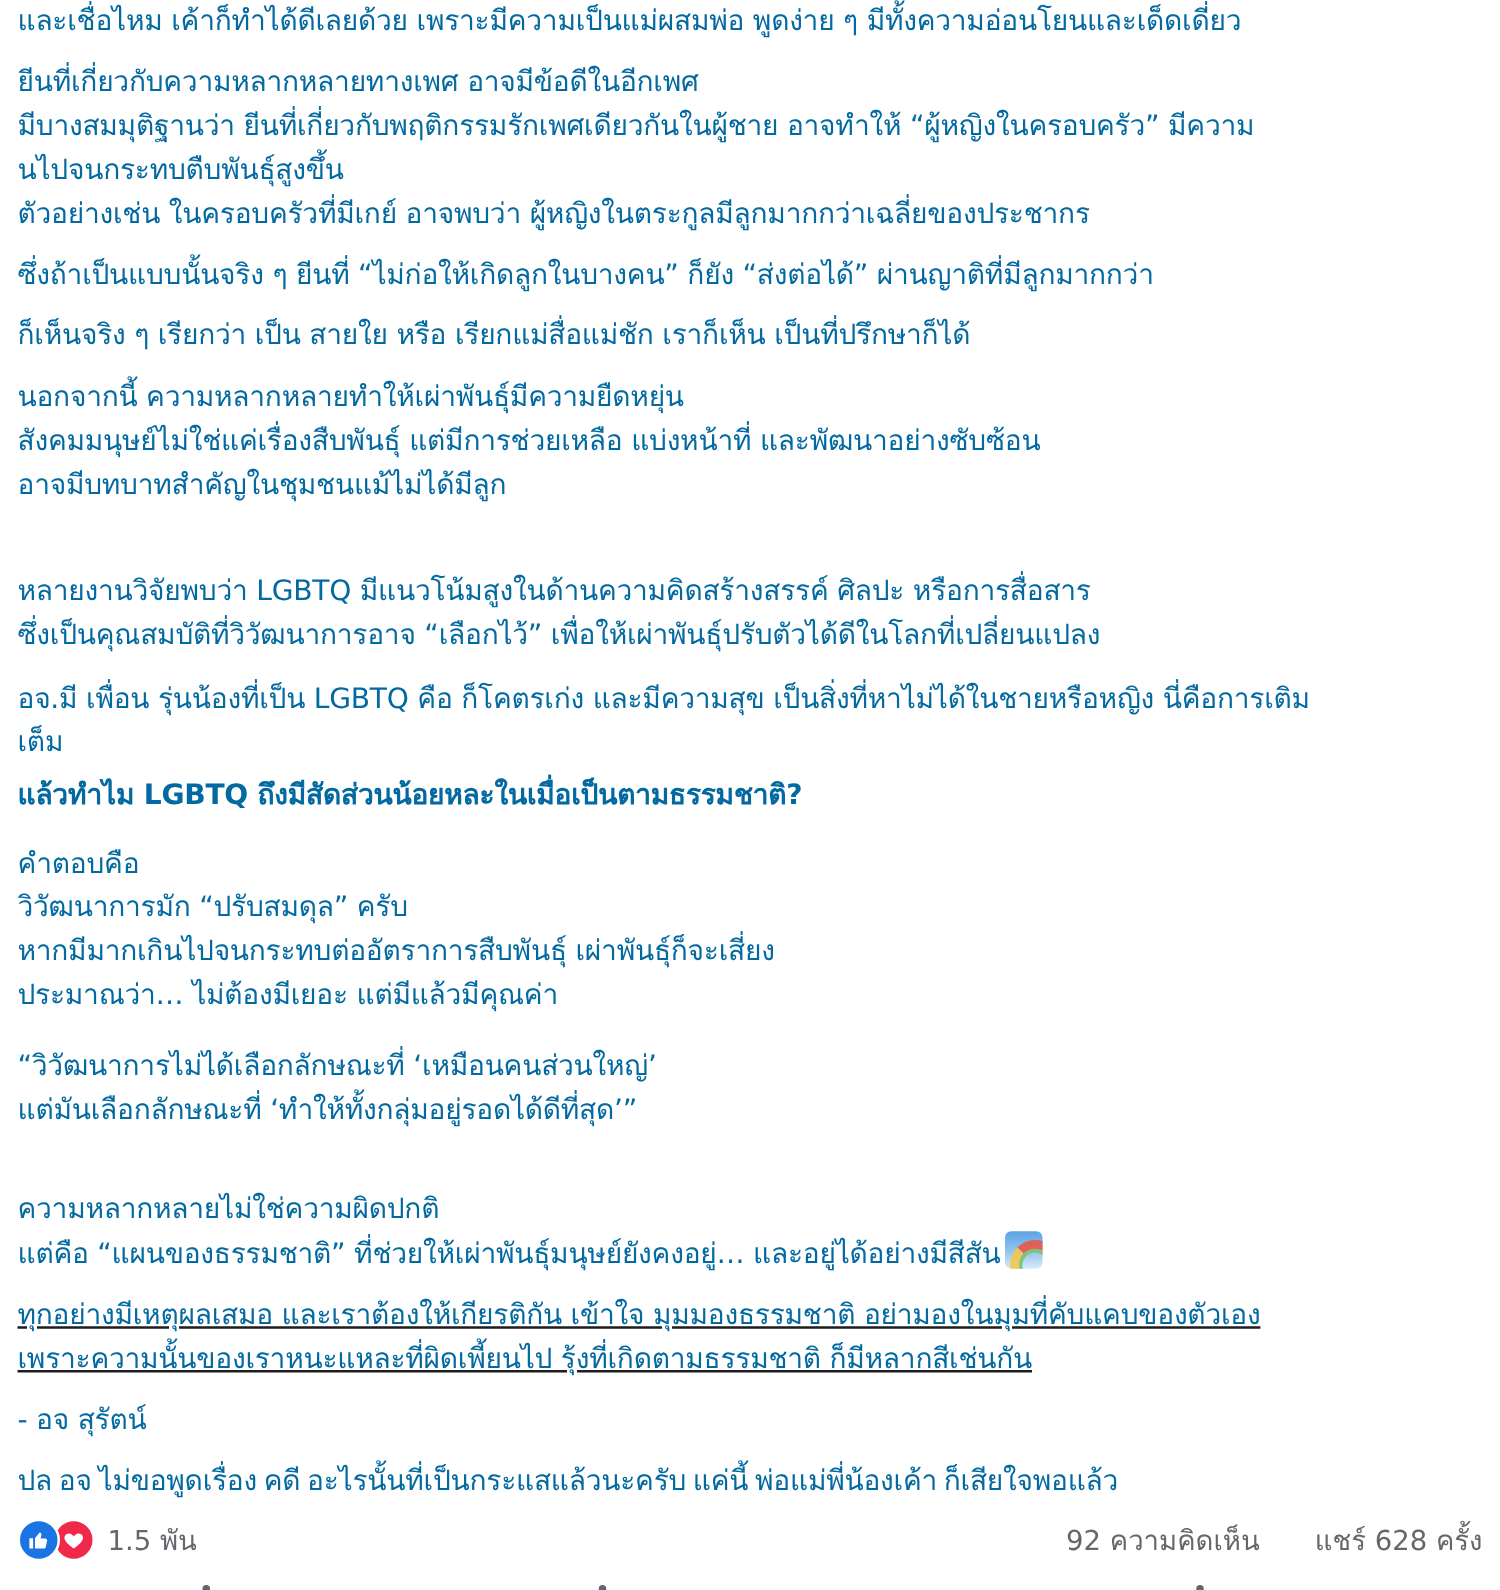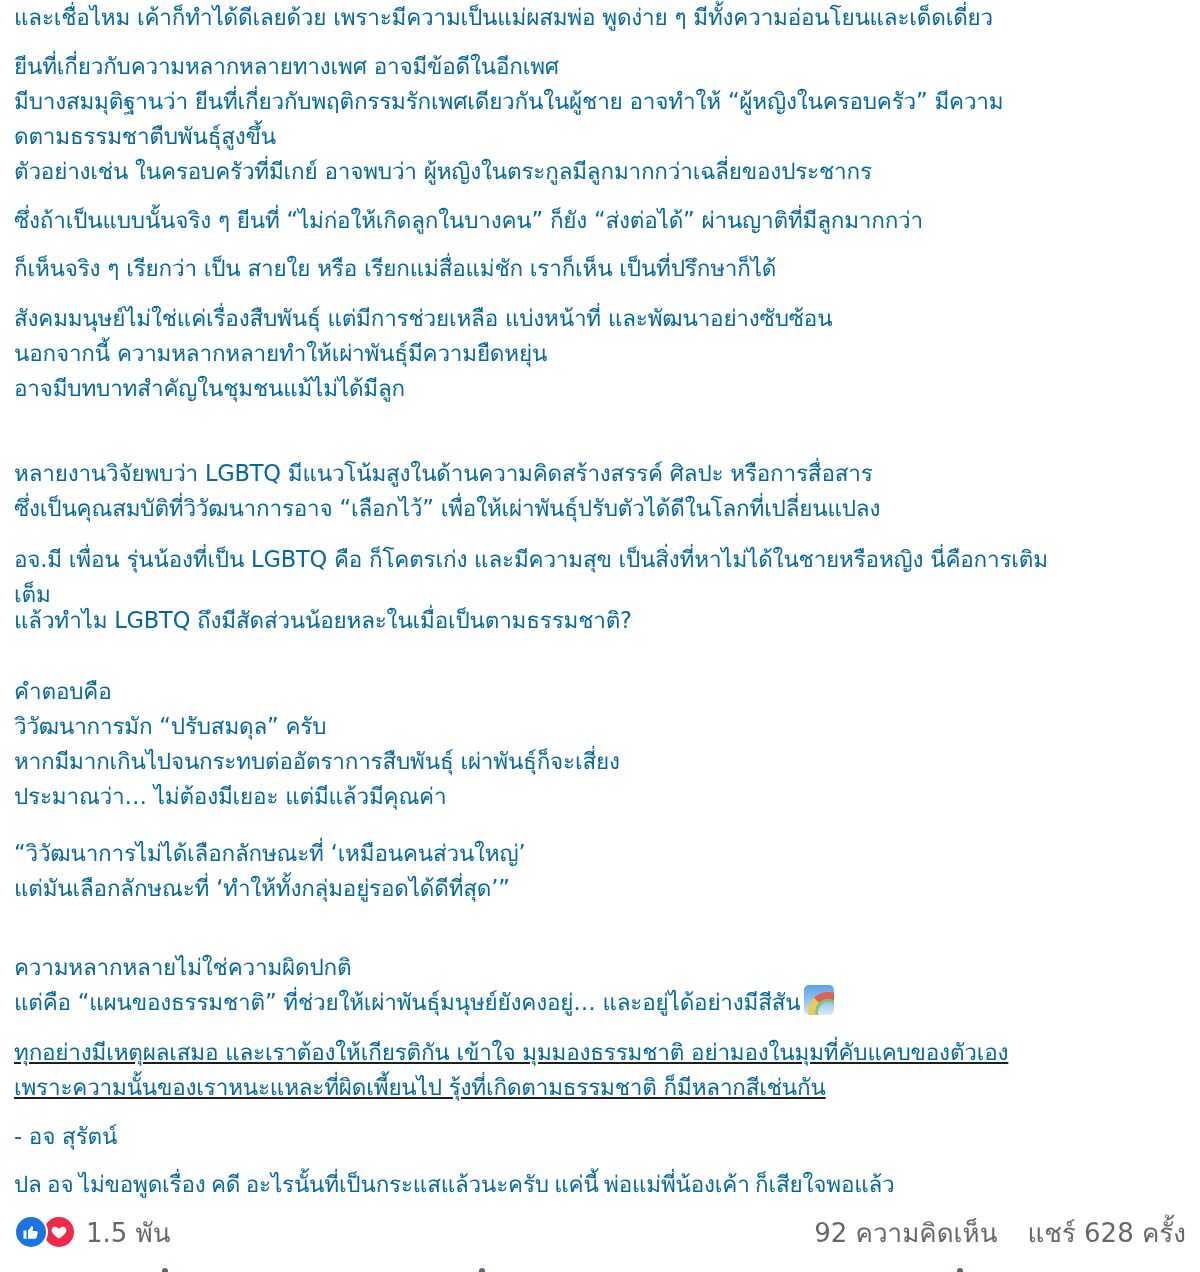--- a/index.html
+++ b/index.html
@@ -59,21 +59,21 @@
     .footer {
       position: absolute;
       left: 14px;
       top: 1212px;
       width: 1172px;
       height: 40px;
       display: flex;
       align-items: center;
       justify-content: space-between;
       color: #65676b;
-      font-size: 26px;
+      font-size: 22px;
     }
     .reactions {
       display: flex;
       align-items: center;
     }
     .react-icons {
       display: flex;
       align-items: center;
       margin-right: 10px;
     }
@@ -86,21 +86,21 @@
       justify-content: center;
       border: 2px solid #fff;
       box-sizing: content-box;
     }
     .react.like { background: #1b74e4; z-index: 2; }
     .react.love { background: #f0284a; margin-left: -6px; z-index: 1; }
     .react svg { width: 18px; height: 18px; }
     .stats {
       display: flex;
       align-items: center;
-      gap: 30px;
+      gap: 44px;
     }
     .stat { cursor: pointer; }
     .bottom-hint {
       position: absolute;
       top: 1266px;
       left: 0;
       width: 1200px;
       height: 6px;
     }
     .bottom-hint span {
@@ -117,49 +117,49 @@
 
 <div class="post-body">
 
   <div class="para" style="position:absolute;top:0px;">
     <div class="line">และเชื่อไหม เค้าก็ทำได้ดีเลยด้วย เพราะมีความเป็นแม่ผสมพ่อ พูดง่าย ๆ มีทั้งความอ่อนโยนและเด็ดเดี่ยว</div>
   </div>
 
   <div class="para" style="position:absolute;top:49px;">
     <div class="line">ยีนที่เกี่ยวกับความหลากหลายทางเพศ อาจมีข้อดีในอีกเพศ</div>
     <div class="line">มีบางสมมุติฐานว่า ยีนที่เกี่ยวกับพฤติกรรมรักเพศเดียวกันในผู้ชาย อาจทำให้ “ผู้หญิงในครอบครัว” มีความ</div>
-    <div class="line">ดตามธรรมชาตืบพันธุ์สูงขึ้น</div>
+    <div class="line">นไปจนกระทบตืบพันธุ์สูงขึ้น</div>
     <div class="line">ตัวอย่างเช่น ในครอบครัวที่มีเกย์ อาจพบว่า ผู้หญิงในตระกูลมีลูกมากกว่าเฉลี่ยของประชากร</div>
   </div>
 
   <div class="para" style="position:absolute;top:203px;">
     <div class="line">ซึ่งถ้าเป็นแบบนั้นจริง ๆ ยีนที่ “ไม่ก่อให้เกิดลูกในบางคน” ก็ยัง “ส่งต่อได้” ผ่านญาติที่มีลูกมากกว่า</div>
   </div>
 
   <div class="para" style="position:absolute;top:251px;">
     <div class="line">ก็เห็นจริง ๆ เรียกว่า เป็น สายใย หรือ เรียกแม่สื่อแม่ชัก เราก็เห็น เป็นที่ปรึกษาก็ได้</div>
   </div>
 
   <div class="para" style="position:absolute;top:301px;">
+    <div class="line">นอกจากนี้ ความหลากหลายทำให้เผ่าพันธุ์มีความยืดหยุ่น</div>
     <div class="line">สังคมมนุษย์ไม่ใช่แค่เรื่องสืบพันธุ์ แต่มีการช่วยเหลือ แบ่งหน้าที่ และพัฒนาอย่างซับซ้อน</div>
-    <div class="line">นอกจากนี้ ความหลากหลายทำให้เผ่าพันธุ์มีความยืดหยุ่น</div>
     <div class="line">อาจมีบทบาทสำคัญในชุมชนแม้ไม่ได้มีลูก</div>
   </div>
 
   <div class="para" style="position:absolute;top:456px;">
     <div class="line">หลายงานวิจัยพบว่า LGBTQ มีแนวโน้มสูงในด้านความคิดสร้างสรรค์ ศิลปะ หรือการสื่อสาร</div>
     <div class="line">ซึ่งเป็นคุณสมบัติที่วิวัฒนาการอาจ “เลือกไว้” เพื่อให้เผ่าพันธุ์ปรับตัวได้ดีในโลกที่เปลี่ยนแปลง</div>
   </div>
 
   <div class="para" style="position:absolute;top:542px;">
     <div class="line">อจ.มี เพื่อน รุ่นน้องที่เป็น LGBTQ คือ ก็โคตรเก่ง และมีความสุข เป็นสิ่งที่หาไม่ได้ในชายหรือหญิง นี่คือการเติม</div>
     <div class="line">เต็ม</div>
   </div>
 
-  <div class="para" style="position:absolute;top:603px;">
+  <div class="para" style="position:absolute;top:619px;font-weight:bold;">
     <div class="line">แล้วทำไม LGBTQ ถึงมีสัดส่วนน้อยหละในเมื่อเป็นตามธรรมชาติ?</div>
   </div>
 
   <div class="para" style="position:absolute;top:674px;">
     <div class="line">คำตอบคือ</div>
     <div class="line">วิวัฒนาการมัก “ปรับสมดุล” ครับ</div>
     <div class="line">หากมีมากเกินไปจนกระทบต่ออัตราการสืบพันธุ์ เผ่าพันธุ์ก็จะเสี่ยง</div>
     <div class="line">ประมาณว่า… ไม่ต้องมีเยอะ แต่มีแล้วมีคุณค่า</div>
   </div>
 

